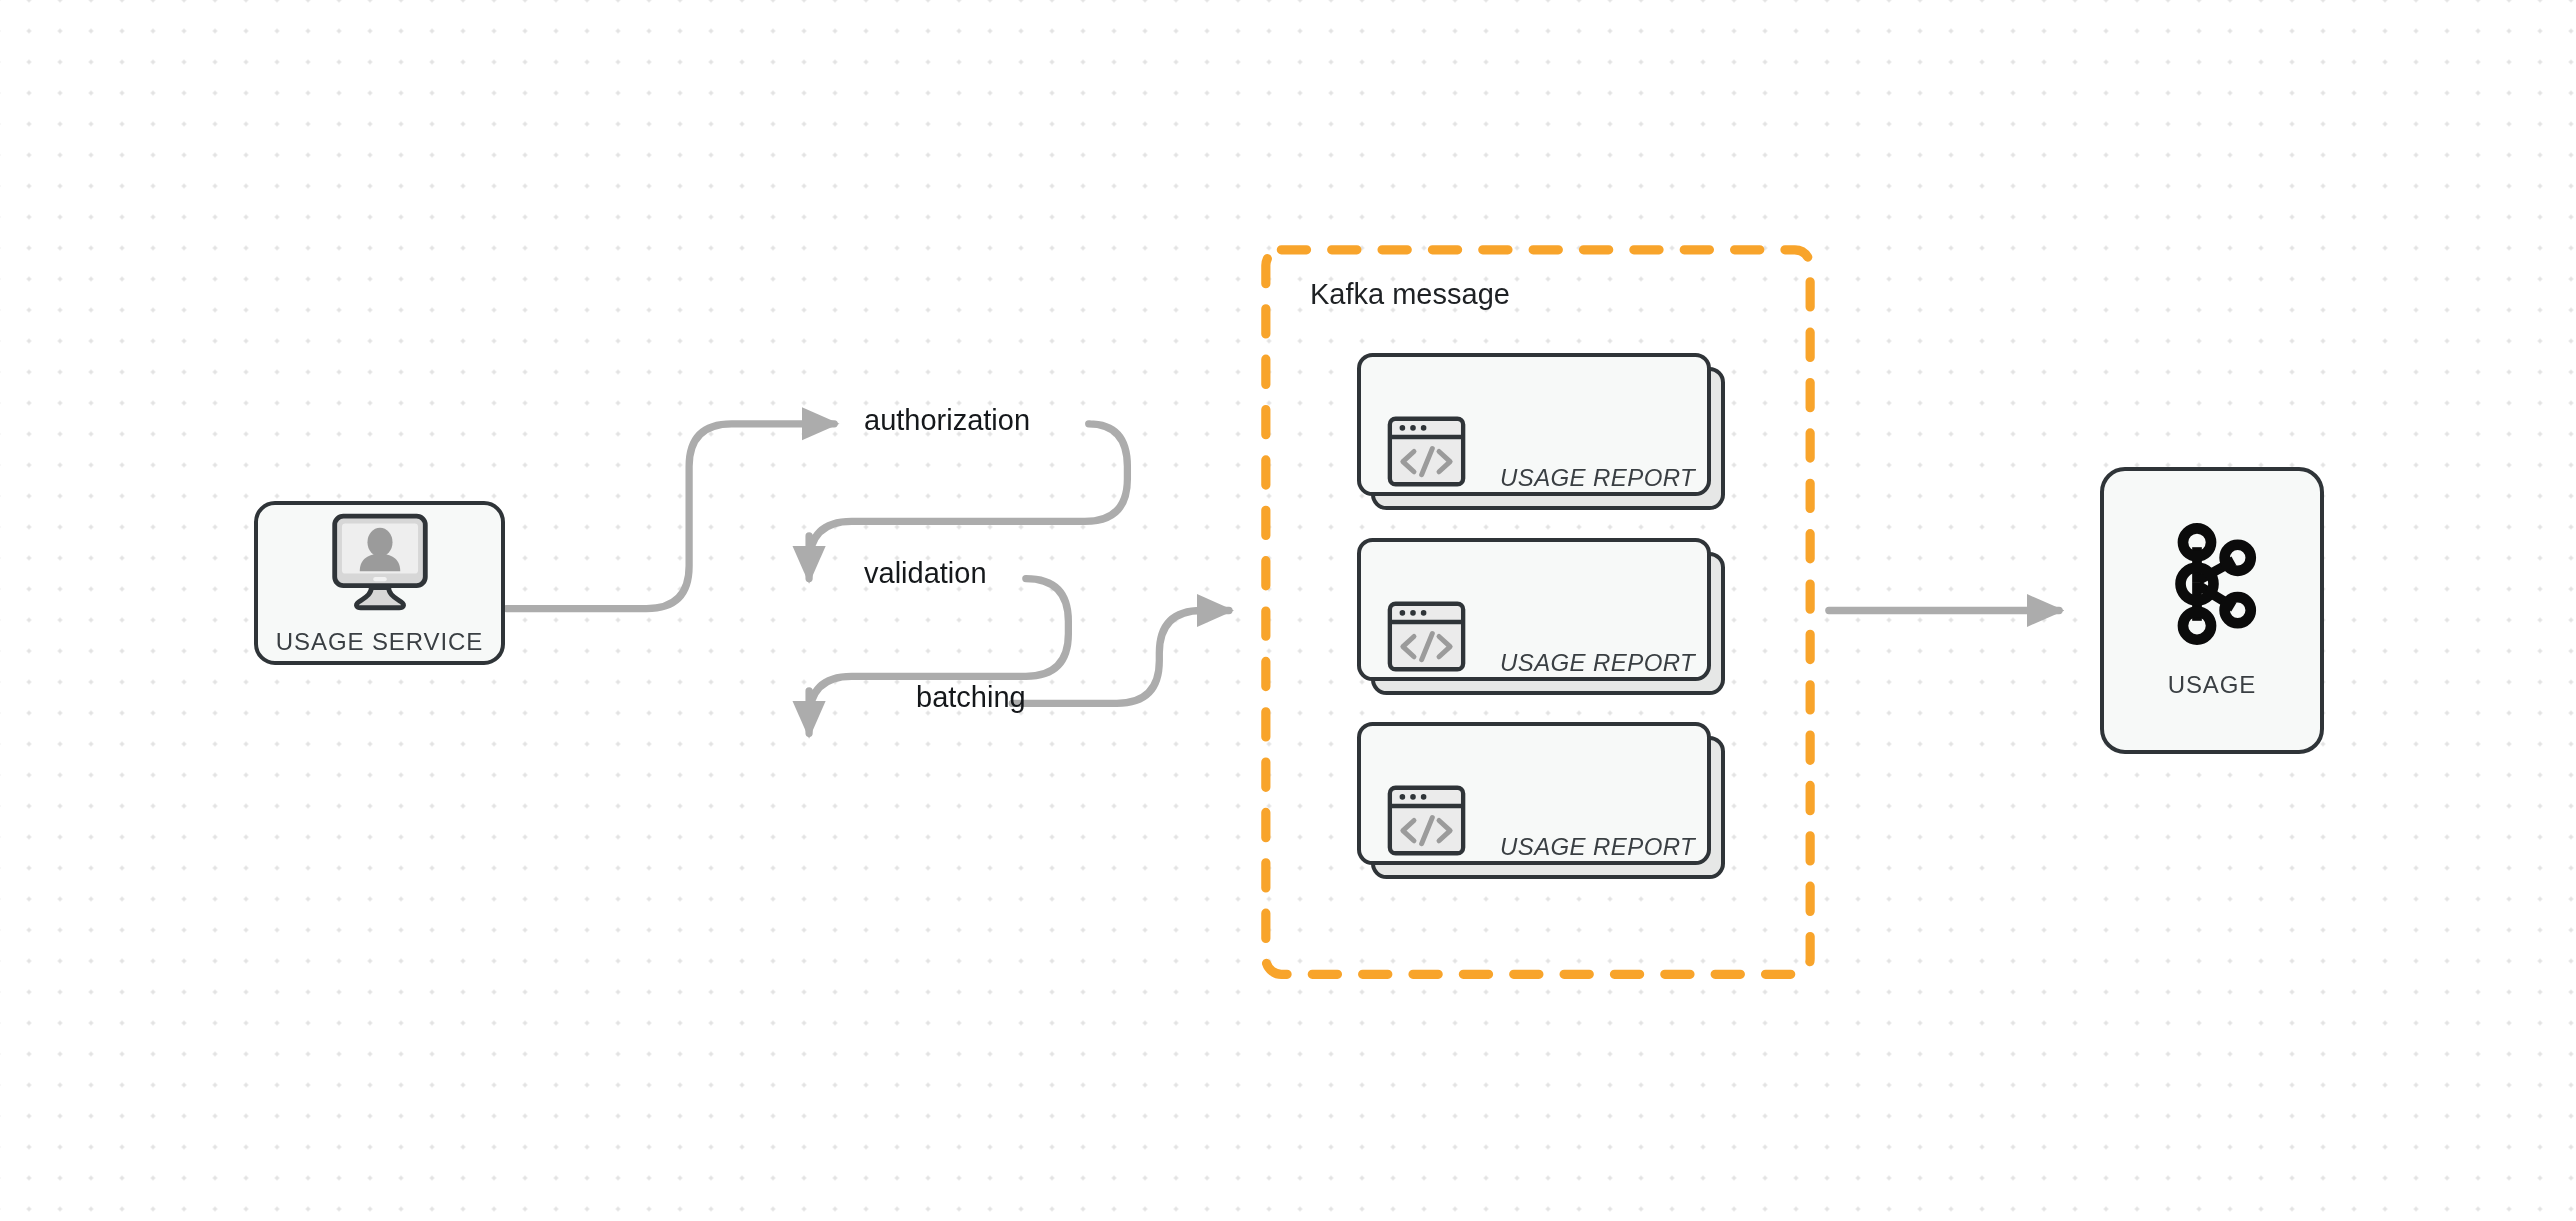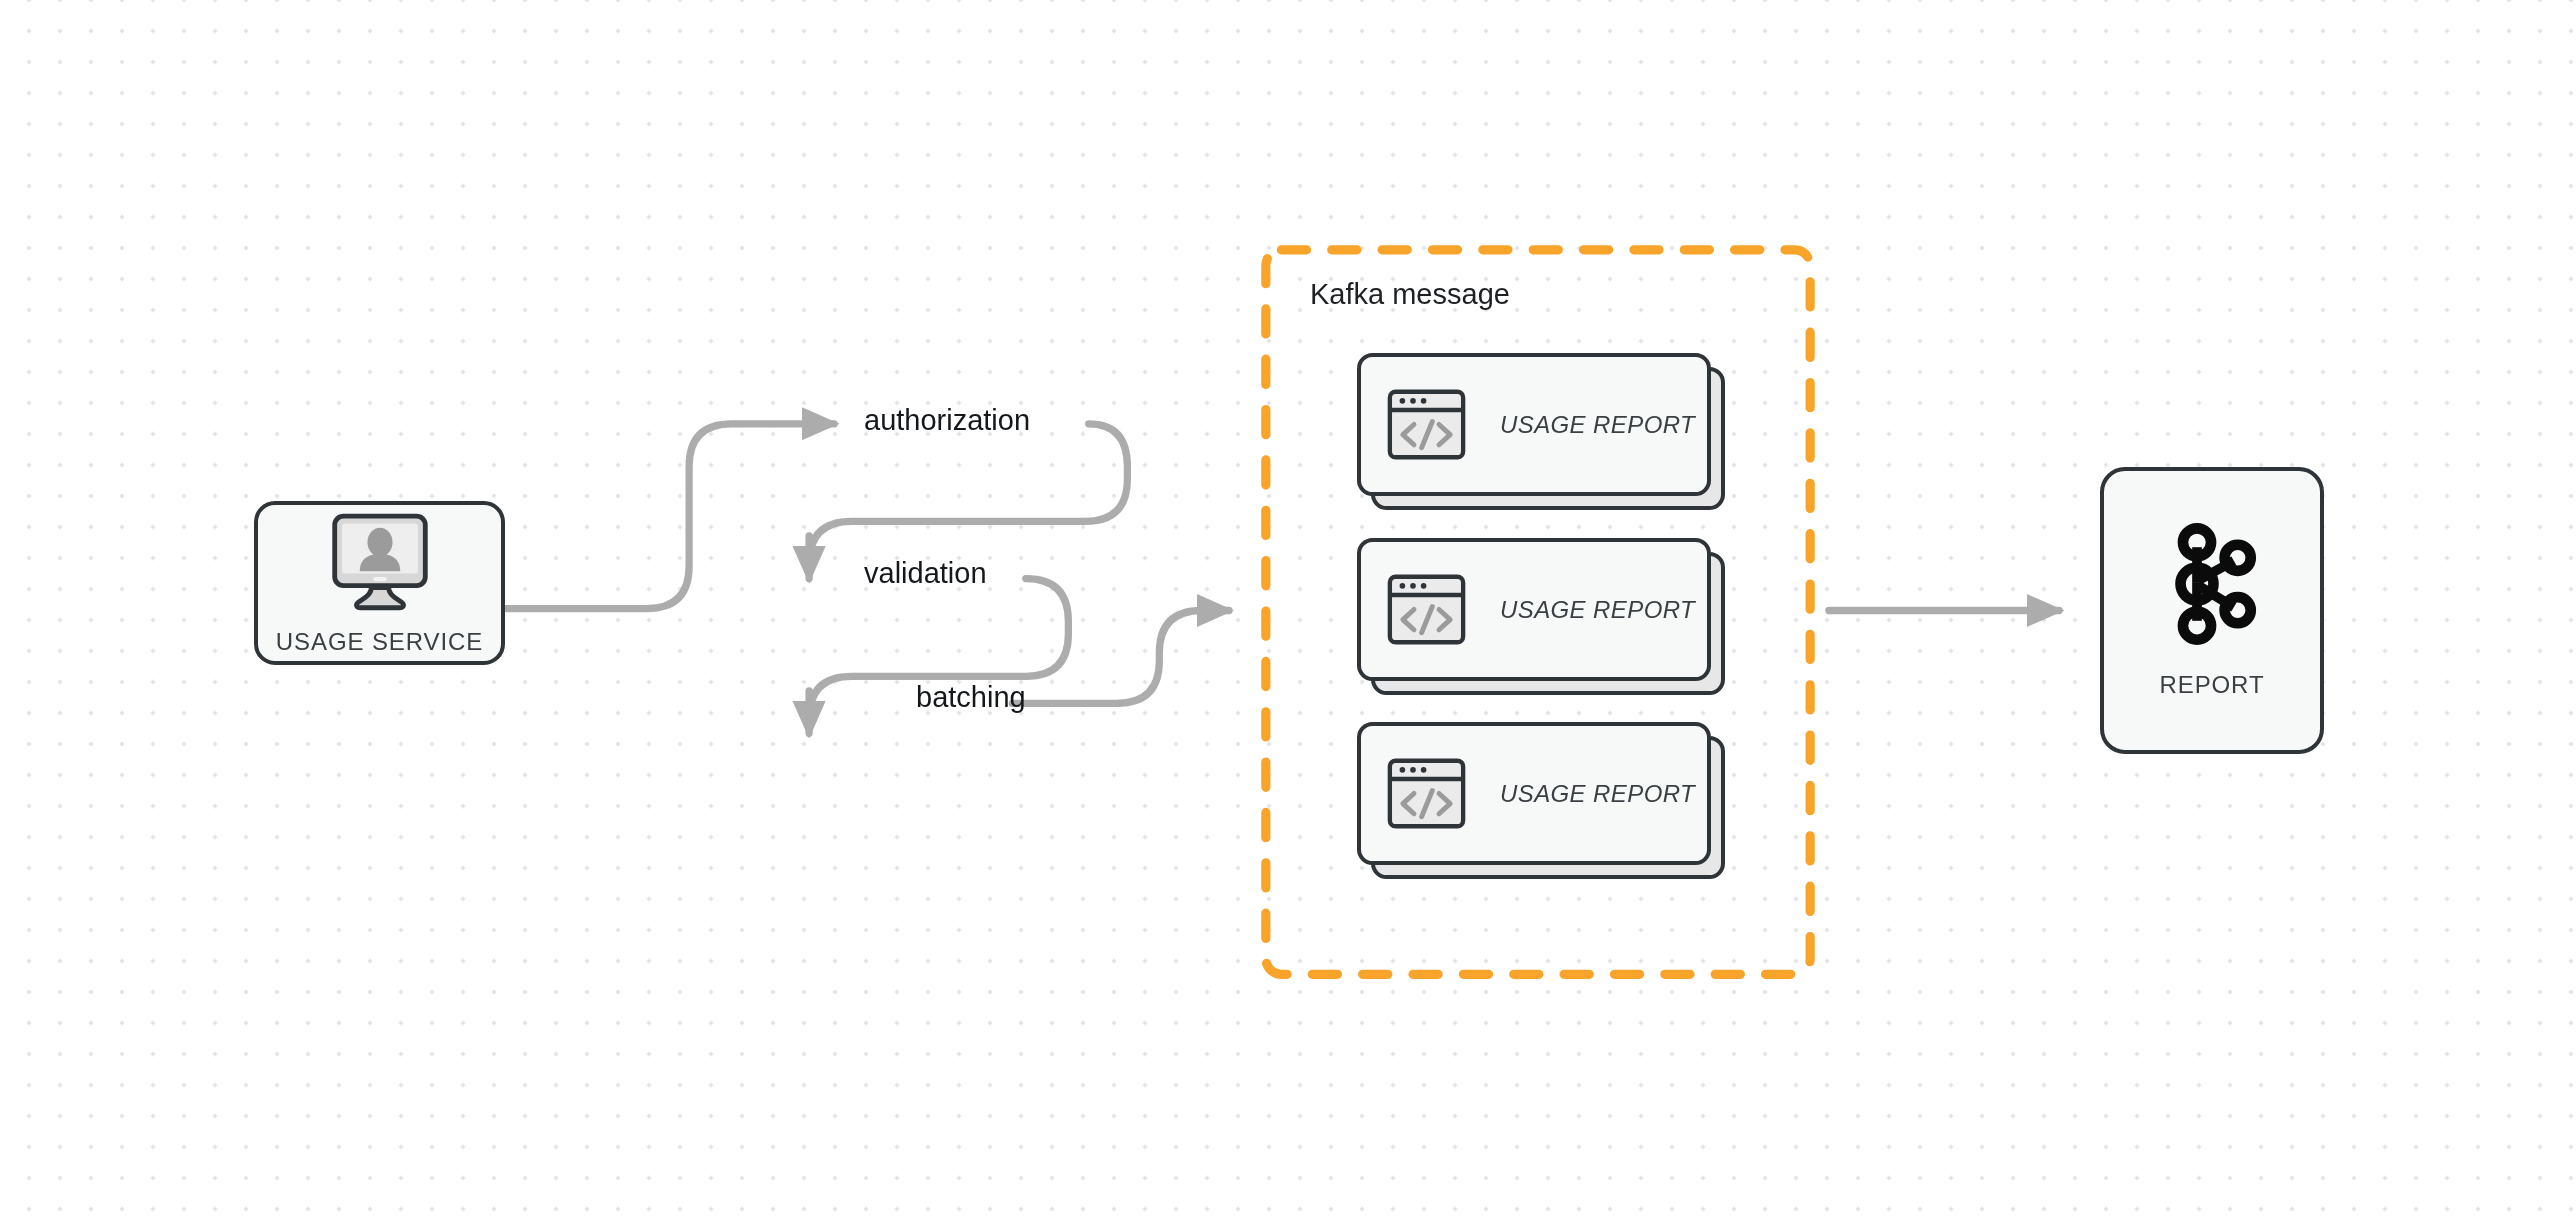--- a/index.html
+++ b/index.html
@@ -103,21 +103,21 @@
     left: 0;
     top: 0;
     width: 354px;
     height: 143px;
     background: #f7f9f8;
     border: 4.8px solid #2f3438;
     border-radius: 15.5px;
     box-sizing: border-box;
     display: flex;
     flex-direction: row;
-    align-items: center;
+    align-items: flex-end;
   }
   .report-card-icon {
     margin-left: 25px;
     flex: 0 0 auto;
     line-height: 0;
   }
   .report-card-label {
     margin-left: 33px;
     font-size: 24px;
     font-style: italic;
@@ -270,21 +270,21 @@
         </g>
         <g fill="none" stroke="#0b0b0b" stroke-width="11">
           <circle cx="38" cy="21" r="14.5"></circle>
           <circle cx="38" cy="64" r="17"></circle>
           <circle cx="38" cy="107" r="14.5"></circle>
           <circle cx="80" cy="37" r="13.5"></circle>
           <circle cx="80" cy="91" r="13.5"></circle>
         </g>
       </svg>
     </span>
-    <span class="node-label">REPORT</span>
+    <span class="node-label">USAGE</span>
   </div>
 
   <div class="edge-label" id="label-authorization">authorization</div>
   <div class="edge-label" id="label-validation">validation</div>
   <div class="edge-label" id="label-batching">batching</div>
 
 </div>
 
 
 </body></html>

